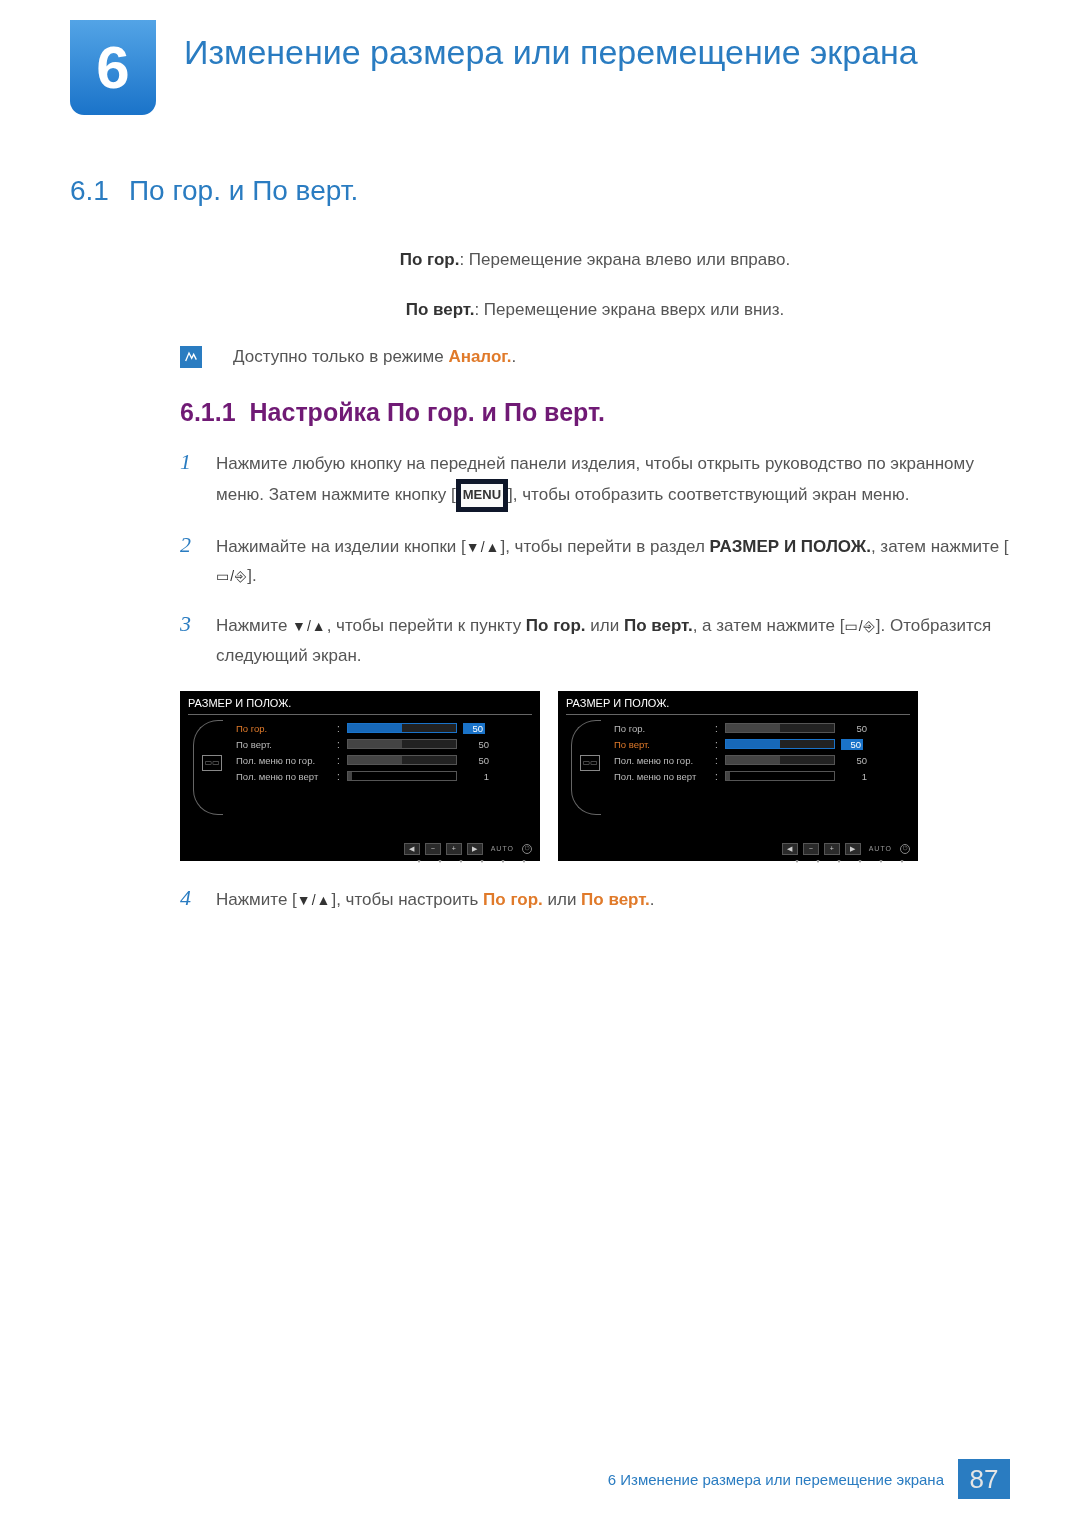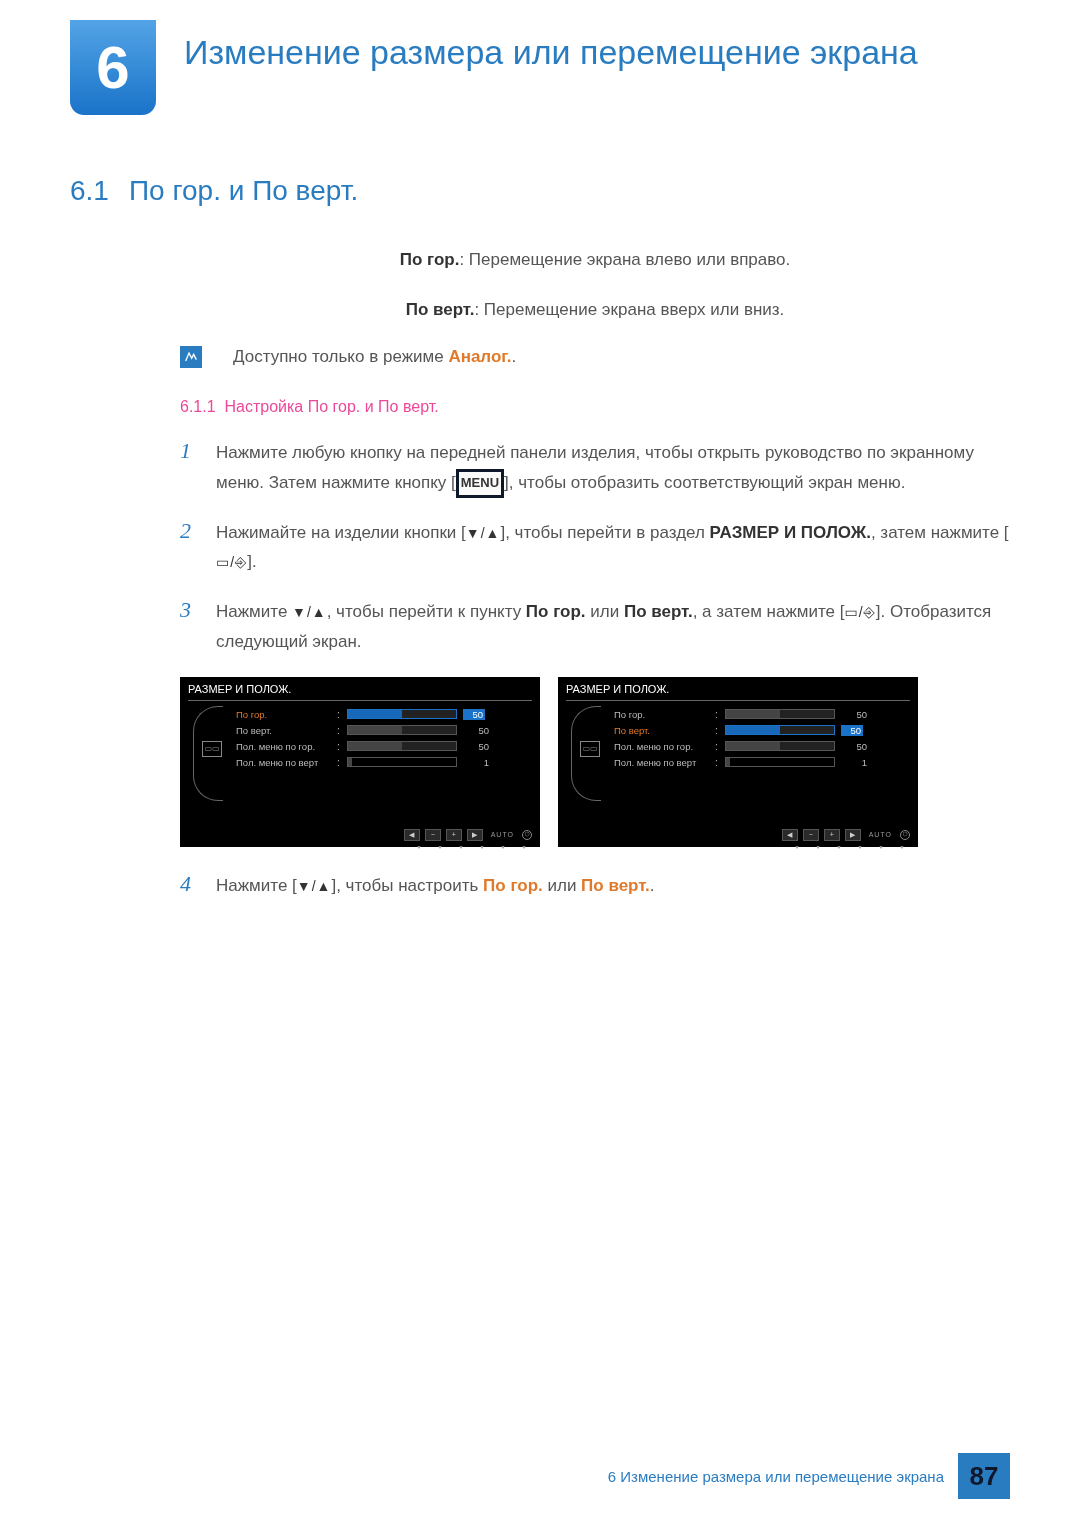--- a/index.html
+++ b/index.html
@@ -56,35 +56,35 @@
   }
   .note-icon {
     width: 22px; height: 22px;
     background: #2a7cc1;
     display: inline-flex; align-items: center; justify-content: center;
   }
   .note-icon svg { width: 16px; height: 16px; }
   .orange { color: #e07a2a; font-weight: bold; }
 
   .subsection-heading {
-    color: #ec4899; font-size: 16px; font-weight: normal;
+    color: #701a75; font-size: 25px; font-weight: bold;
     margin-bottom: 22px;
   }
 
   
   .step { display: flex; gap: 18px; margin-bottom: 20px; }
   .step-num {
     font-size: 22px; font-style: italic; color: #2a7cc1;
     font-family: Georgia, serif; min-width: 18px;
   }
   .step-text { font-size: 17px; color: #555; line-height: 1.75; flex: 1; }
   .step-text b { color: #333; font-weight: bold; }
   .step-text .menu-chip {
     display: inline-block;
-    border: 3px solid #0f172a;
+    border: 5px solid #0f172a;
     font-size: 13px;
     padding: 0 2px;
     font-weight: bold;
     color: #333;
     background: #fafafa;
     vertical-align: 1px;
   }
   .inline-glyph {
     display: inline-block;
     font-size: 14px;
@@ -185,23 +185,23 @@
   .page-footer {
     position: absolute;
     bottom: 28px; right: 70px;
     display: flex; align-items: center; gap: 0; margin-left: 32px;
   }
   .footer-text {
     color: #2a7cc1; font-size: 15px;
     padding-right: 14px;
   }
   .footer-page {
-    background: #2a7cc1; color: #0f172a;
-    font-size: 26px; font-weight: bold;
-    width: 52px; height: 46px;
+    background: #2a7cc1; color: #e5e5e5;
+    font-size: 26px; font-weight: normal;
+    width: 52px; height: 40px;
     display: flex; align-items: center; justify-content: center;
   }
 </style>
 </head>
 <body>
 
 <div class="page">
 
   <div class="header-row">
     <div class="chapter-badge">

